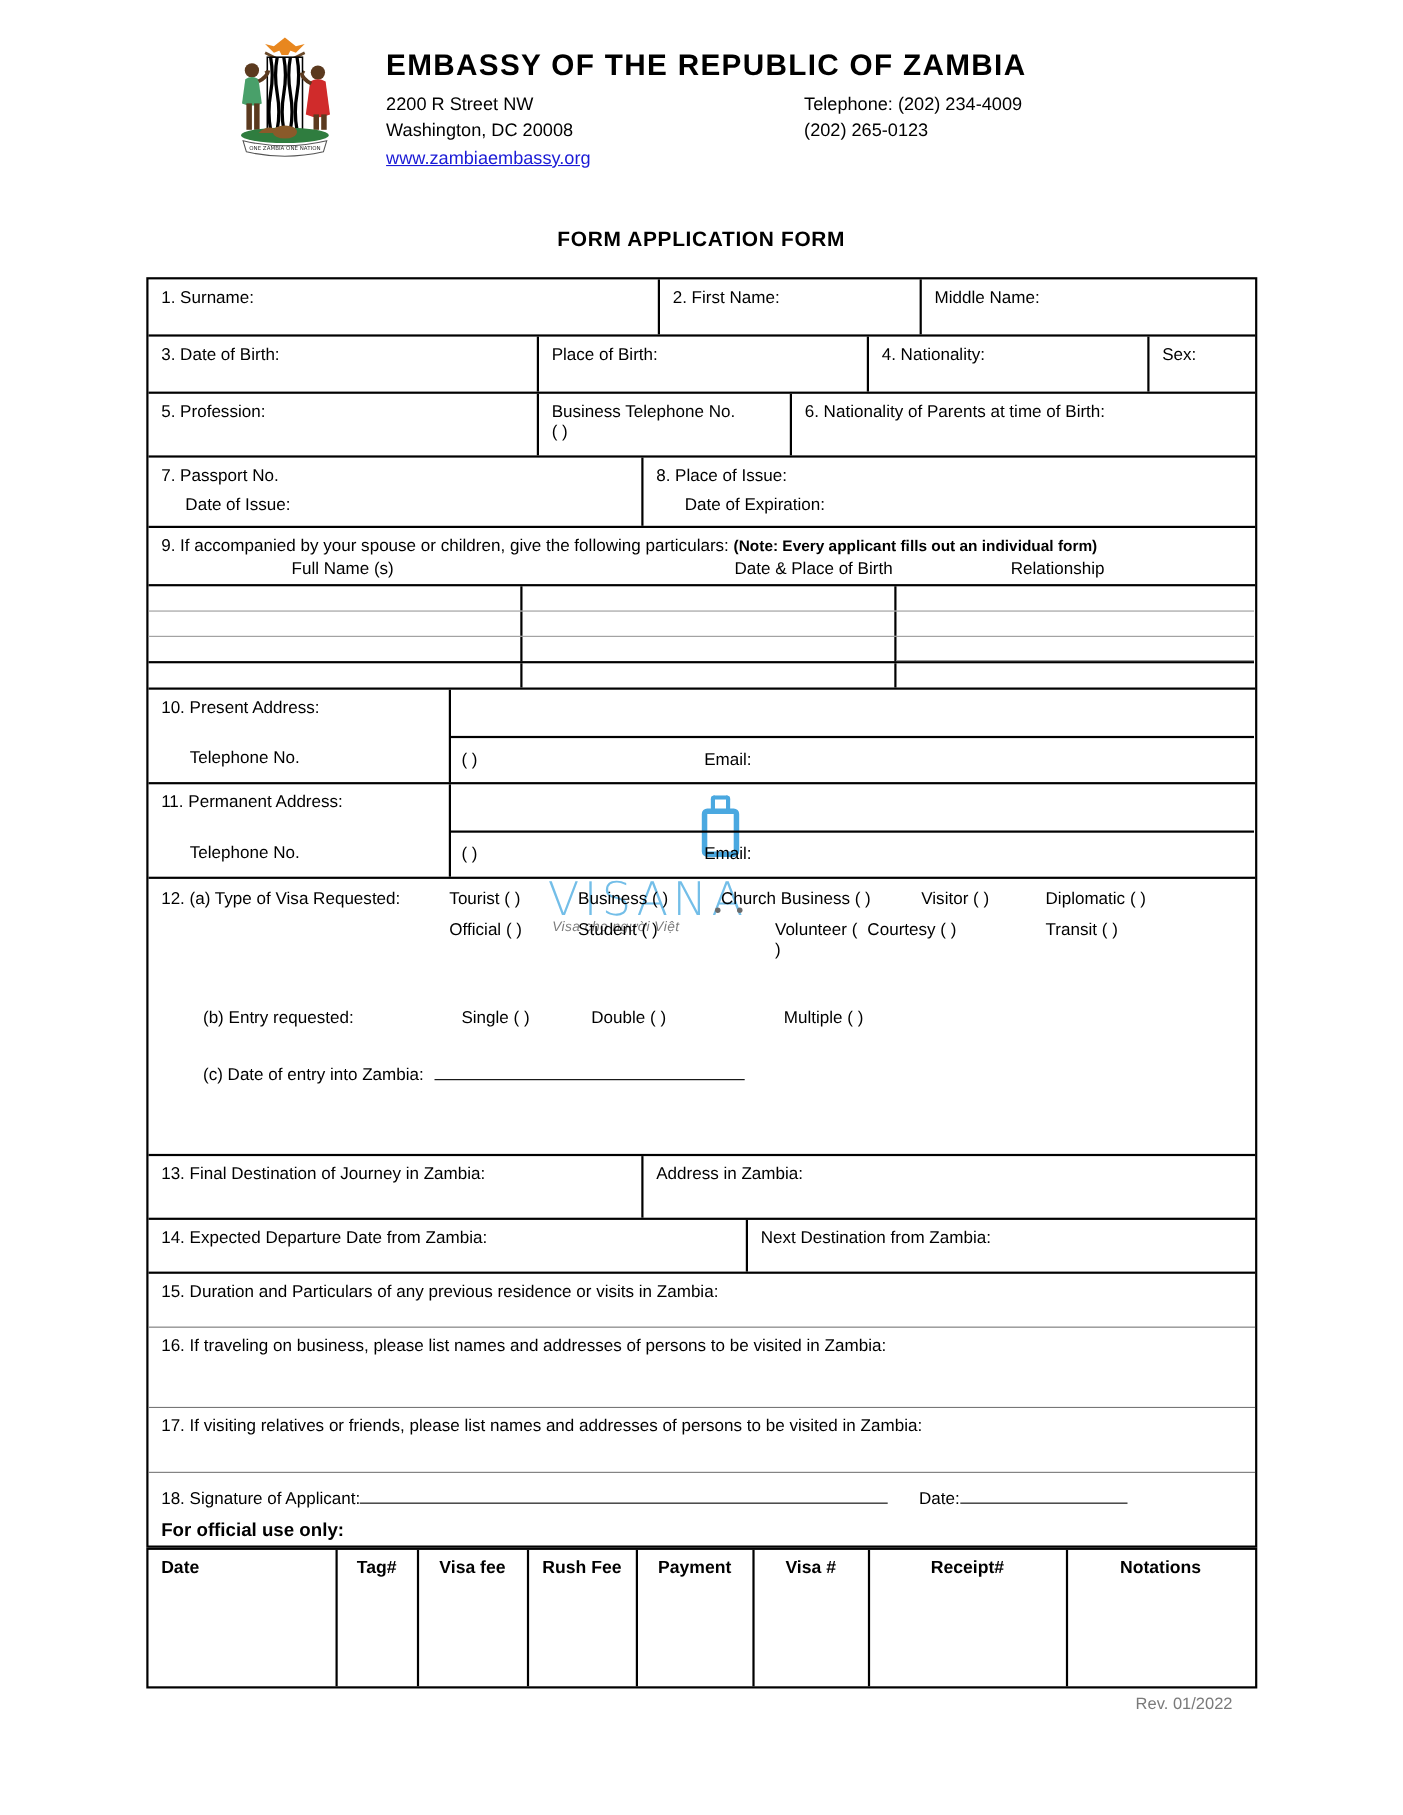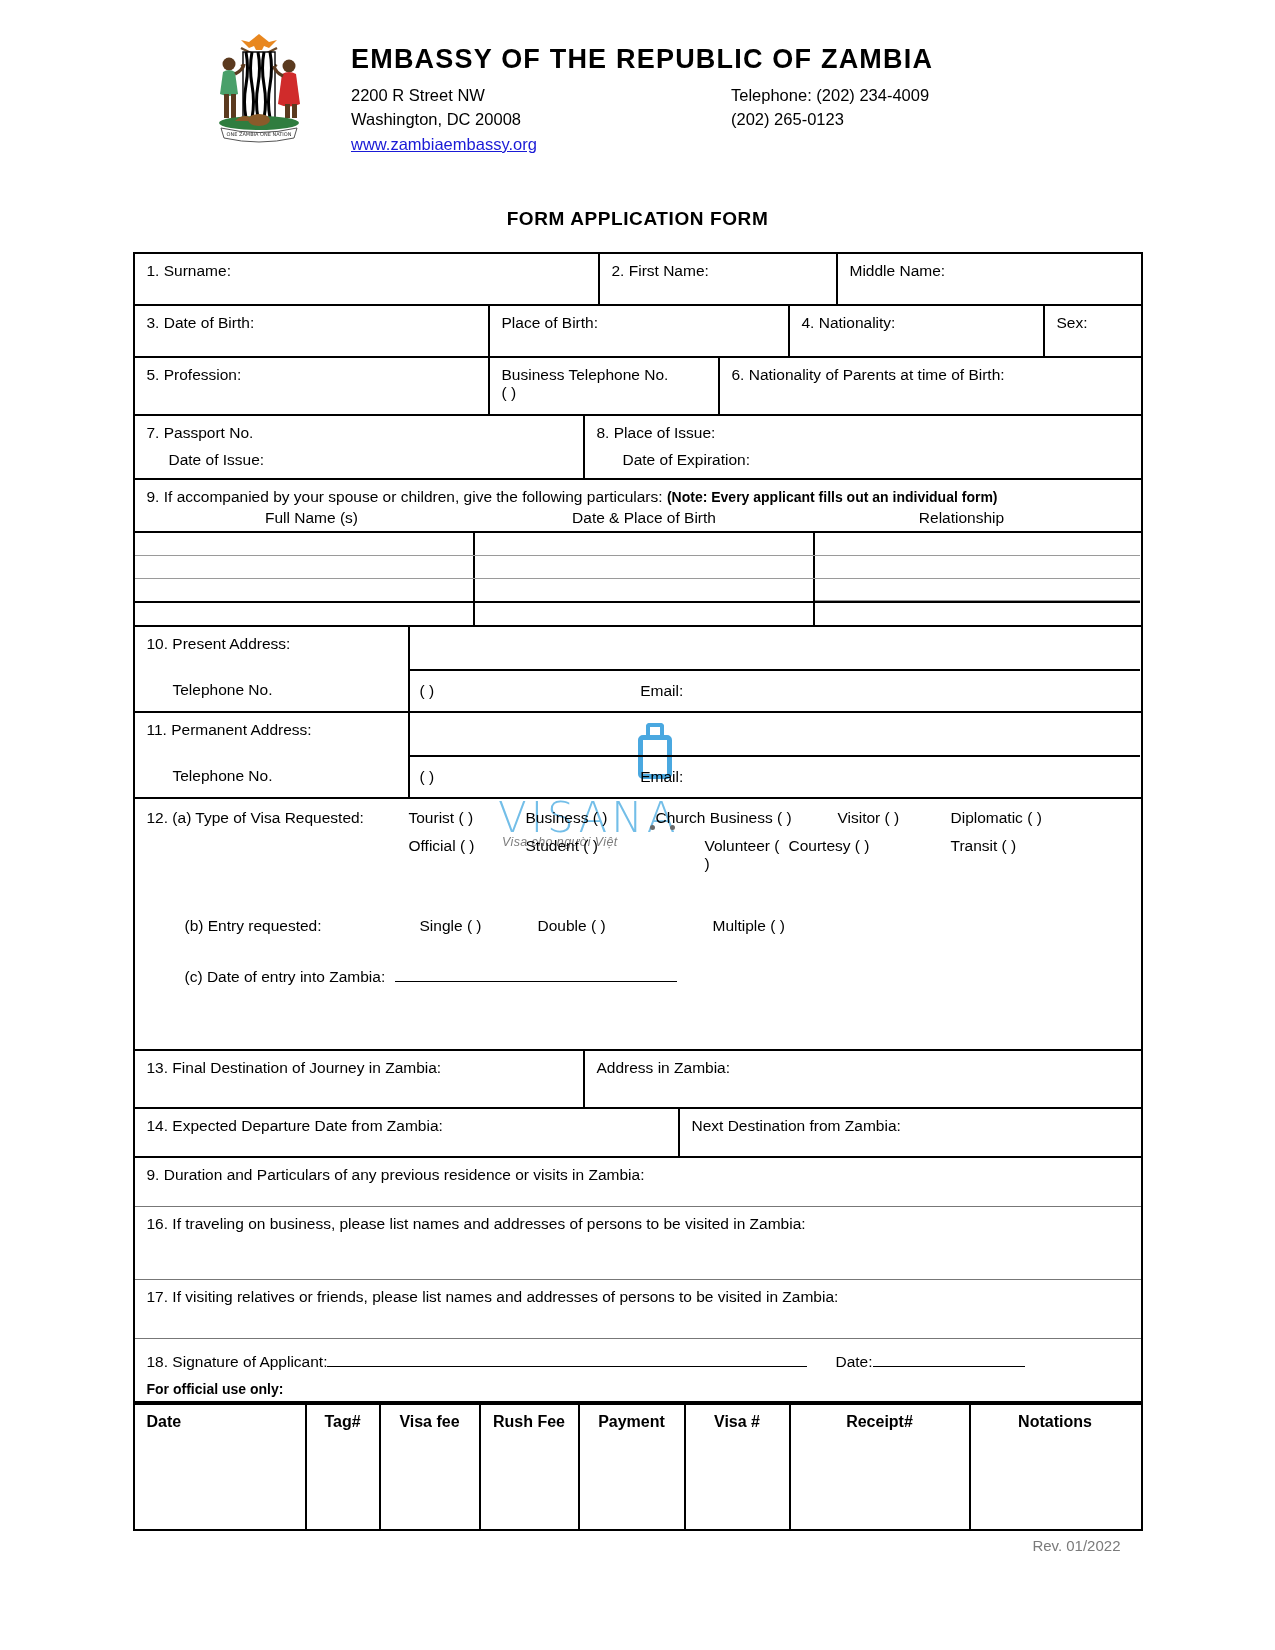--- a/index.html
+++ b/index.html
@@ -268,21 +268,21 @@
   </div>
 
   <div class="row">
     <div class="cell noborder" style="width:1005px;padding-bottom:4px">
       <div>
         <span>9.     If accompanied by your spouse or children, give the following particulars:</span>
         <span style="font-weight:bold;font-size:14px">(Note: Every applicant fills out an individual form)</span>
       </div>
       <div style="display:flex;margin-top:3px;font-size:15.5px">
         <span style="width:330px;text-align:center">Full Name (s)</span>
-        <span style="width:335px;text-align:center">Date &amp; Place of Birth</span>
+        <span style="width:335px;text-align:right">Date &amp; Place of Birth</span>
         <span style="width:300px;text-align:center">Relationship</span>
       </div>
     </div>
   </div>
 
   <div class="row" style="border-bottom:2.5px solid #000">
     <div style="width:1005px">
       <div class="childrow" style="border-bottom:1.2px solid #9a9a9a">
         <div class="childcell" style="width:340px"></div>
         <div class="childcell" style="width:340px"></div>
@@ -412,21 +412,21 @@
     <div class="cell" style="width:450px;height:56px">13.   Final Destination of Journey in Zambia:</div>
     <div class="cell" style="width:555px;height:56px">Address in Zambia:</div>
   </div>
 
   <div class="row">
     <div class="cell" style="width:545px;height:47px">14.   Expected Departure Date from Zambia:</div>
     <div class="cell" style="width:460px;height:47px">Next Destination from Zambia:</div>
   </div>
 
   <div class="row thin">
-    <div class="cell noborder" style="width:1005px;height:48px">9.   Duration and Particulars of any previous residence or visits in Zambia:</div>
+    <div class="cell noborder" style="width:1005px;height:48px">15.   Duration and Particulars of any previous residence or visits in Zambia:</div>
   </div>
 
   <div class="row thin">
     <div class="cell noborder" style="width:1005px;height:72px">16.   If traveling on business, please list names and addresses of persons to be visited in Zambia:</div>
   </div>
 
   <div class="row thin">
     <div class="cell noborder" style="width:1005px;height:58px">17.    If visiting relatives or friends, please list names and addresses of persons to be visited in Zambia:</div>
   </div>
 
@@ -435,21 +435,21 @@
       <div style="display:flex;align-items:baseline;font-size:15.5px">
         <span>18.  Signature of Applicant:</span>
         <span class="uline" style="width:480px"></span>
         <span style="margin-left:28px">Date:</span>
         <span class="uline" style="width:152px"></span>
       </div>
     </div>
   </div>
 
   <div class="row" style="border-bottom:none">
-    <div class="cell noborder" style="width:1005px;padding:0 0 4px 12px;font-weight:bold;font-size:14px">For official use only:</div>
+    <div class="cell noborder" style="width:1005px;padding:0 0 4px 12px;font-weight:bold;font-size:17px">For official use only:</div>
   </div>
 </div>
 
 <div class="offtable">
   <div class="offcol left" style="width:172px">Date</div>
   <div class="offcol" style="width:74px">Tag#</div>
   <div class="offcol" style="width:100px">Visa fee</div>
   <div class="offcol" style="width:99px">Rush Fee</div>
   <div class="offcol" style="width:106px">Payment</div>
   <div class="offcol" style="width:105px">Visa #</div>

